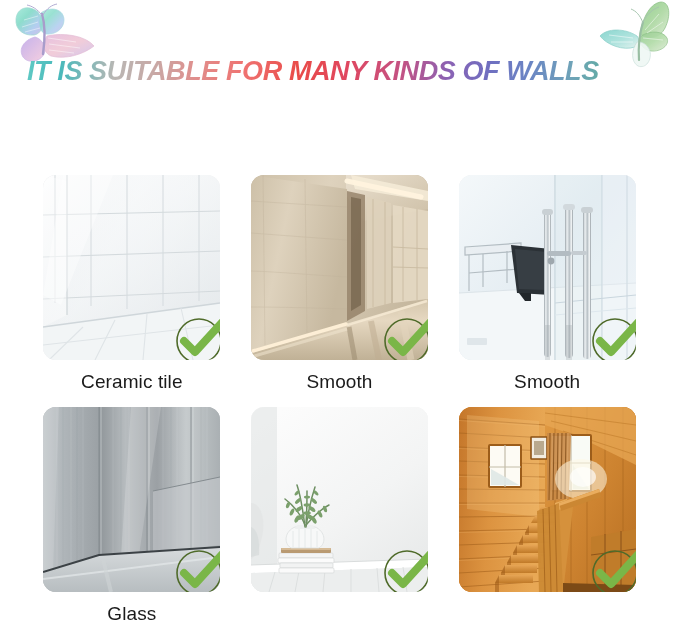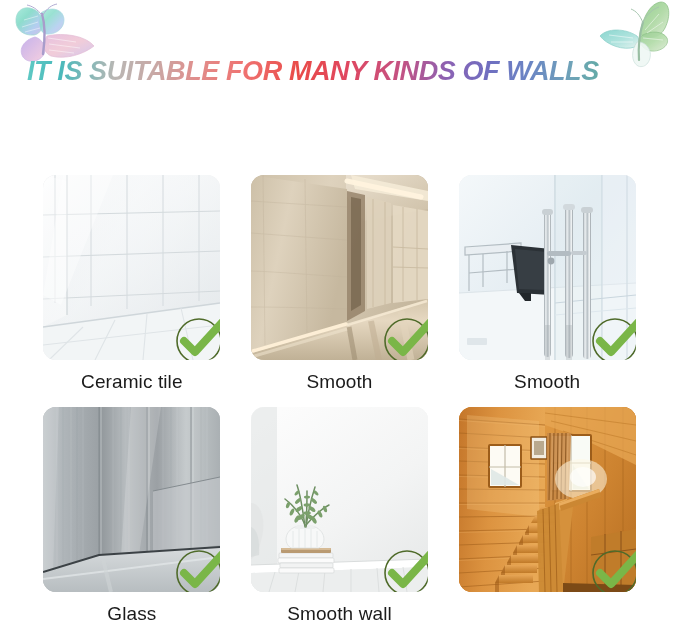--- a/index.html
+++ b/index.html
@@ -624,21 +624,20 @@
           </g>
         </svg>
       </div>
       <div class="check-badge">
         <svg viewBox="0 0 56 56" width="56" height="56">
           <circle cx="26" cy="30" r="22" fill="none" stroke="#4f6b2a" stroke-width="1.6"></circle>
           <path d="M11 30 L22 41 L54 6" fill="none" stroke="#7ab648" stroke-width="8" stroke-linecap="round" stroke-linejoin="round"></path>
         </svg>
       </div>
     </div>
-    <div class="cell-label">Smooth wall</div>
   </div>
 
   <div class="cell">
     <div class="photo">
       <div class="photo-inner art-wood">
         <svg viewBox="0 0 177 185" width="177" height="185" preserveAspectRatio="none">
           <defs>
             <linearGradient id="woodL" x1="0" y1="0" x2="1" y2="0.2">
               <stop offset="0%" stop-color="#c4762a"></stop>
               <stop offset="45%" stop-color="#dc9340"></stop>

